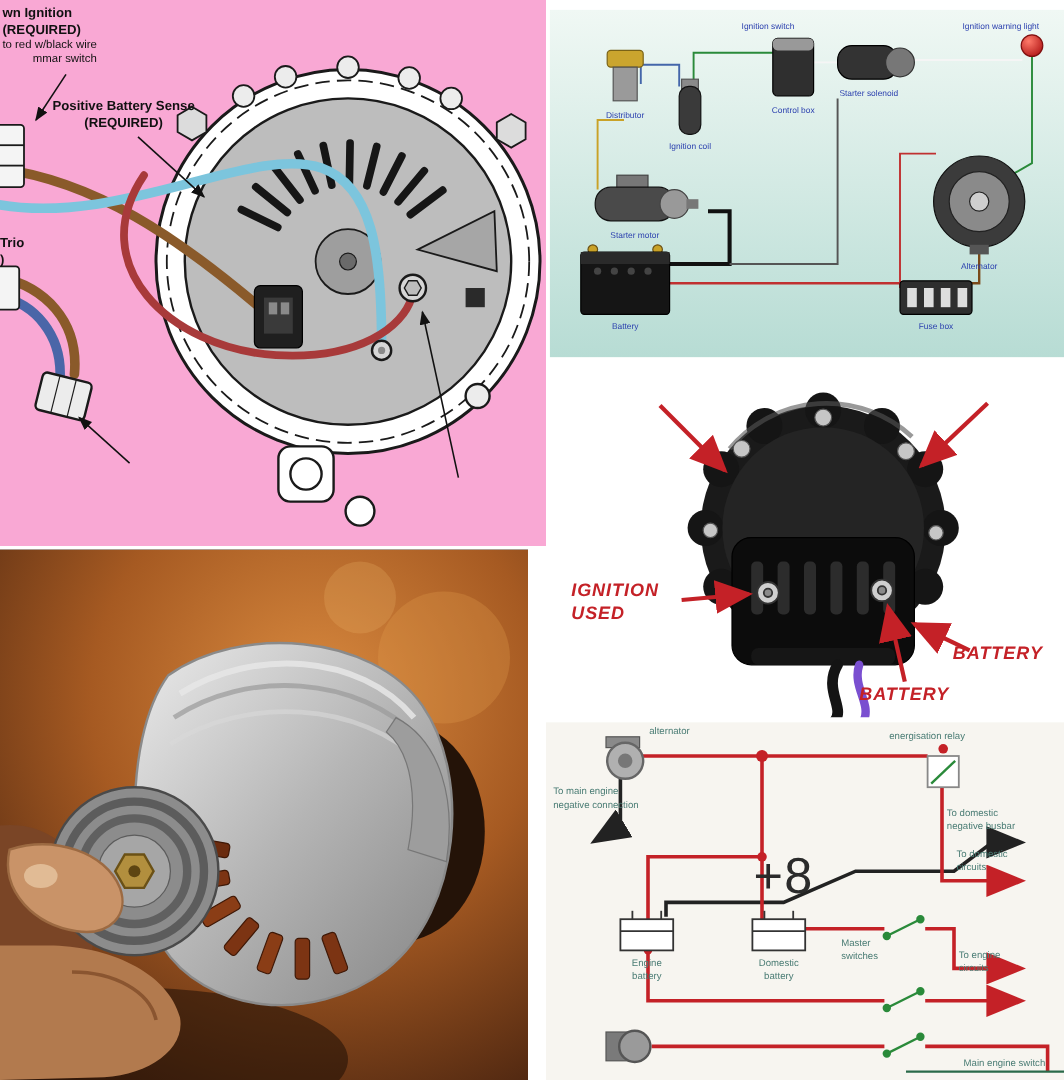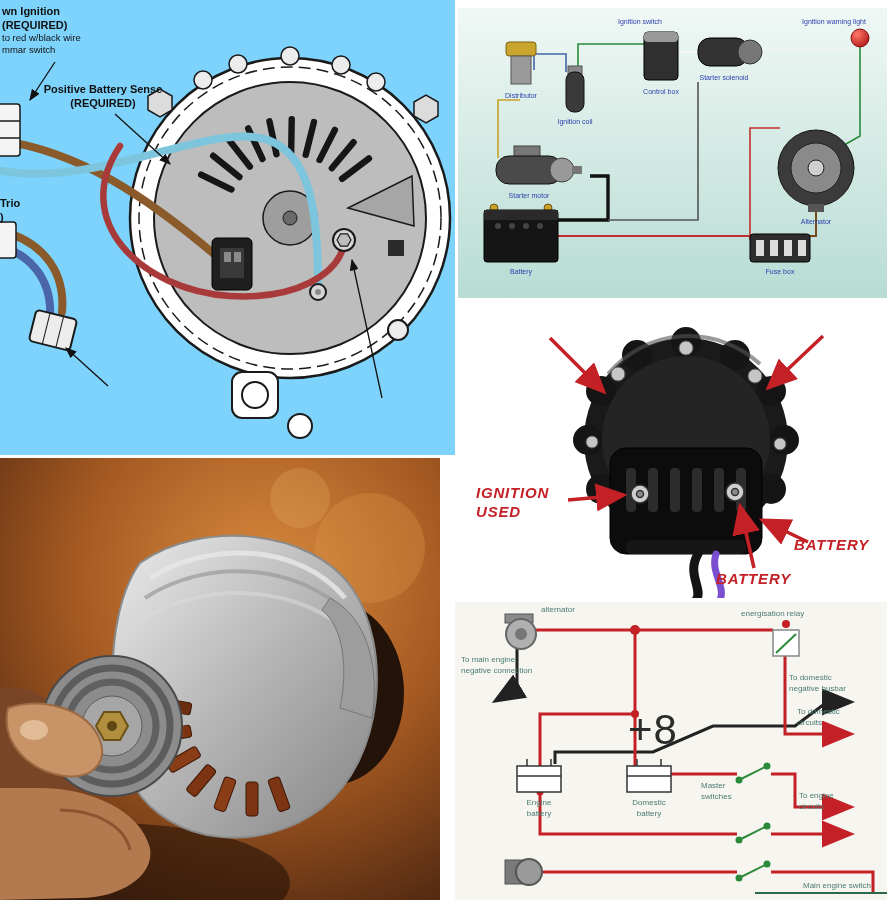--- a/index.html
+++ b/index.html
@@ -1,31 +1,31 @@
 <!DOCTYPE html>
 <html><head>
 <meta charset="utf-8">
 <title>Alternator wiring collage</title>
 <style>
   *{box-sizing:border-box;margin:0;padding:0}
   html,body{width:887px;height:900px;overflow:hidden;background:#fff;
     font-family:"Liberation Sans",sans-serif;}
   .collage{position:absolute;inset:0;width:887px;height:900px;background:#fff;}
   .panel{position:absolute;overflow:hidden;}
-  .p-tl{left:0;top:0;width:455px;height:455px;background:#7dd3fc;}
+  .p-tl{left:0;top:0;width:455px;height:455px;background:#f9a8d4;}
   .p-tr{left:458px;top:8px;width:429px;height:290px;}
   .p-mr{left:458px;top:302px;width:429px;height:296px;background:#fff;}
   .p-bl{left:0;top:458px;width:440px;height:442px;background:#3a1c0d;}
   .p-br{left:455px;top:602px;width:432px;height:298px;background:#f7f5f0;}
   .panel > svg{position:absolute;left:0;top:0;}
   svg text{font-family:"Liberation Sans",sans-serif;}
 
   
   .tl-label{position:absolute;color:#111;font-size:11px;font-weight:700;line-height:1.28;}
-  .tl-label .plain{font-weight:400;font-size:9.5px;}
+  .tl-label .plain{font-weight:400;font-size:9.5px;text-align:right;}
   .tl-center{text-align:center;}
 
   
   .red-lbl{position:absolute;color:#c42127;font-weight:700;font-size:15px;
     letter-spacing:0.8px;line-height:1.25;font-style:italic;}
 
   
   .more-chip{position:absolute;left:628px;top:706px;font-size:42px;color:#2b2b2b;
     font-weight:500;letter-spacing:1px;cursor:pointer;}
 </style>

